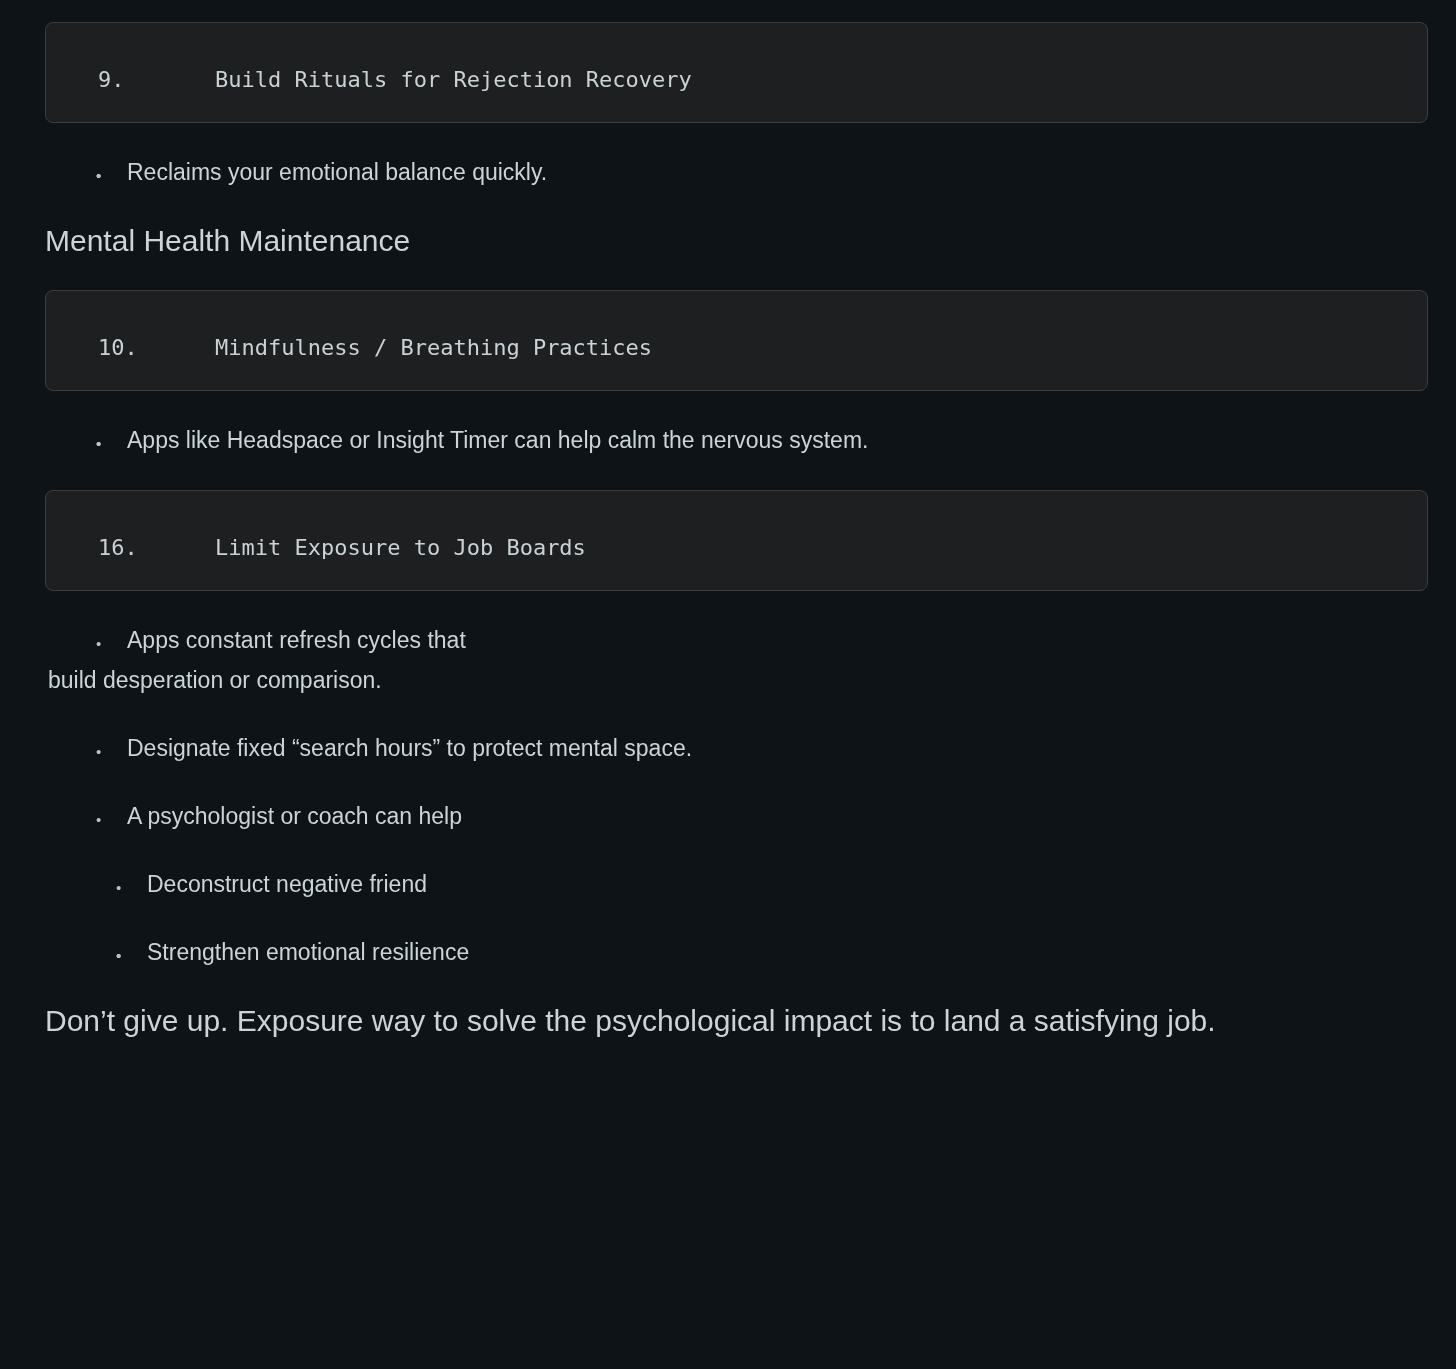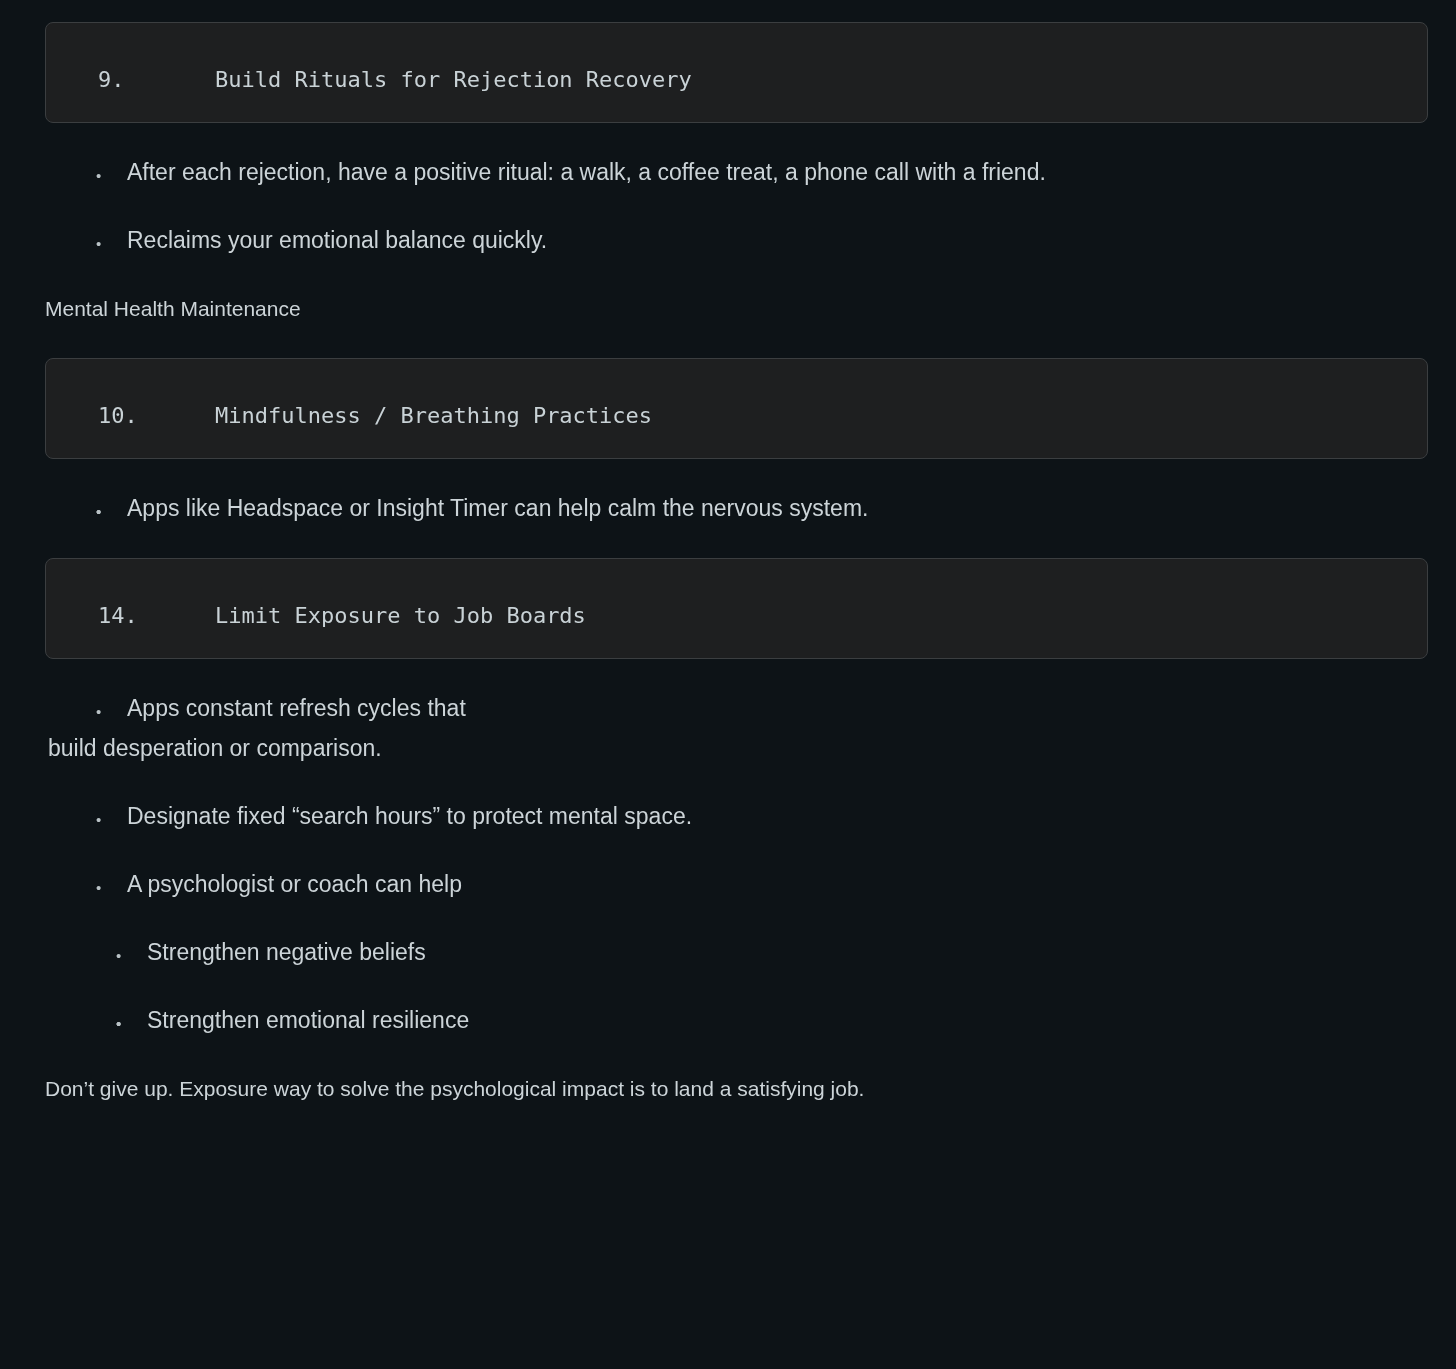--- a/index.html
+++ b/index.html
@@ -42,21 +42,21 @@
     color: #c9d2d6;
     white-space: pre;
   }
   .code-num {
     display: inline-block;
     width: 111px;
   }
 
   
   .para {
-    font-size: 21px;
+    font-size: 30px;
     line-height: 37px;
     color: #ccd4d8;
   }
 
   
   .bullet-item {
     position: relative;
     padding-left: 79px;
     font-size: 23px;
     line-height: 37px;
@@ -94,21 +94,20 @@
 <body>
 
 <div class="page">
 
   <div class="block code-box">
     <div class="code-line"><span class="code-num">9.</span><span>Build Rituals for Rejection Recovery</span></div>
   </div>
 
   <div class="block bullet-item">
     <span class="dot">•</span>
-    <span>After each rejection, have a positive ritual: a walk, a coffee treat, a phone call with a friend.</span>
   </div>
 
   <div class="block bullet-item">
     <span class="dot">•</span>
     <span>Reclaims your emotional balance quickly.</span>
   </div>
 
   <div class="block para">Mental Health Maintenance</div>
 
   <div class="block code-box">
@@ -118,21 +117,21 @@
   <div class="block bullet-item">
     <span class="dot">•</span>
   </div>
 
   <div class="block bullet-item">
     <span class="dot">•</span>
     <span>Apps like Headspace or Insight Timer can help calm the nervous system.</span>
   </div>
 
   <div class="block code-box">
-    <div class="code-line"><span class="code-num">14.</span><span>Limit Exposure to Job Boards</span></div>
+    <div class="code-line"><span class="code-num">16.</span><span>Limit Exposure to Job Boards</span></div>
   </div>
 
   <div class="block bullet-item outdent">
     <span class="dot">•</span>
     <span class="first-line">Apps constant refresh cycles that</span>
     <span class="continuation">build desperation or comparison.</span>
   </div>
 
   <div class="block bullet-item">
     <span class="dot">•</span>
@@ -140,21 +139,21 @@
   </div>
 
 
   <div class="block bullet-item">
     <span class="dot">•</span>
     <span>A psychologist or coach can help</span>
   </div>
 
   <div class="block bullet-item sub">
     <span class="dot">•</span>
-    <span>Strengthen negative beliefs</span>
+    <span>Deconstruct negative friend</span>
   </div>
 
   <div class="block bullet-item sub">
     <span class="dot">•</span>
   </div>
 
   <div class="block bullet-item sub">
     <span class="dot">•</span>
     <span>Strengthen emotional resilience</span>
   </div>

